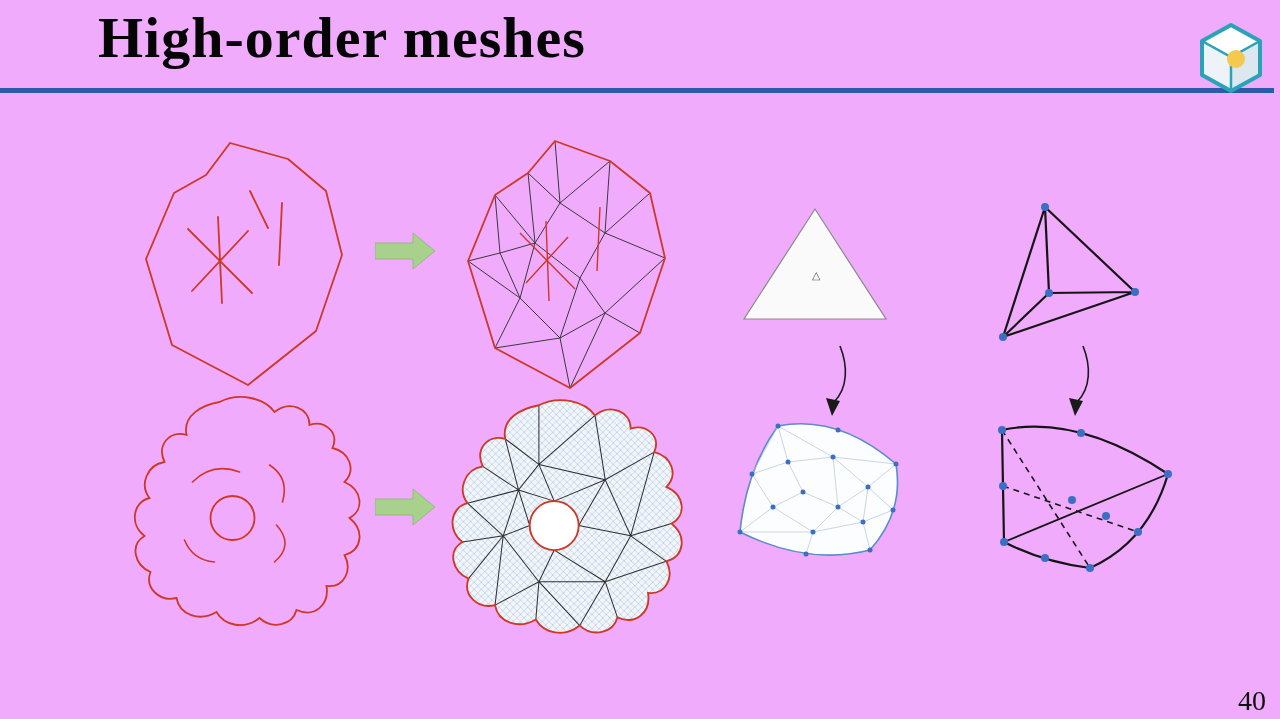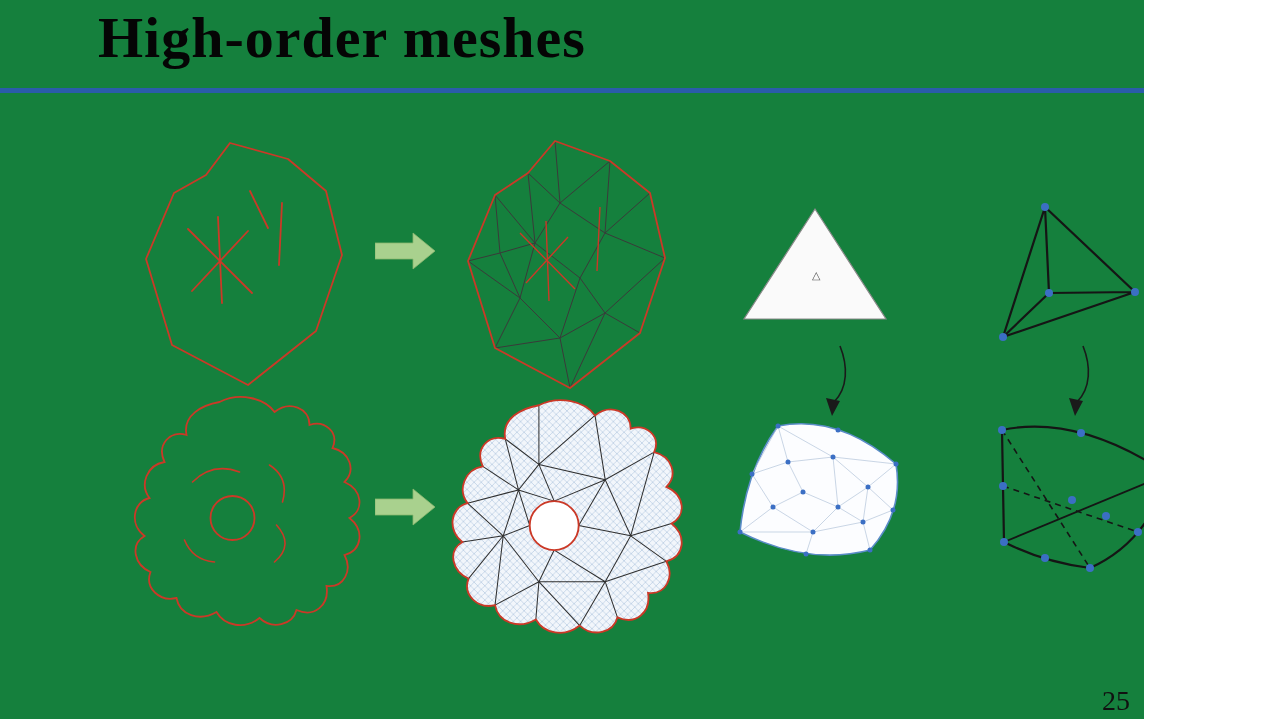--- a/index.html
+++ b/index.html
@@ -1,19 +1,19 @@
 <!DOCTYPE html>
 <html><head>
 <meta charset="utf-8">
 <style>
   html,body{margin:0;padding:0;background:#ffffff;}
   .slide{
     position:relative;
-    width:1144px;height:719px;
-    background:#15803d;
+    width:1280px;height:719px;
+    background:#f0abfc;
     overflow:hidden;
     font-family:"Liberation Serif", serif;
   }
   .abs{position:absolute;}
   .title{
     left:98px;top:4px;
     font-size:58px;
     font-weight:700;
     color:#050505;
     letter-spacing:1px;
@@ -182,15 +182,15 @@
         <circle cx="150" cy="120" r="4"></circle>
       <circle cx="102" cy="156" r="4"></circle>
         <circle cx="57" cy="146" r="4"></circle>
       <circle cx="16" cy="130" r="4"></circle>
         <circle cx="15" cy="74" r="4"></circle>
       <circle cx="84" cy="88" r="4"></circle>
         <circle cx="118" cy="104" r="4"></circle>
     </g>
   </svg>
 
-  <div class="abs pagenum">25</div>
+  <div class="abs pagenum">40</div>
 
 </div>
 
 </body></html>

